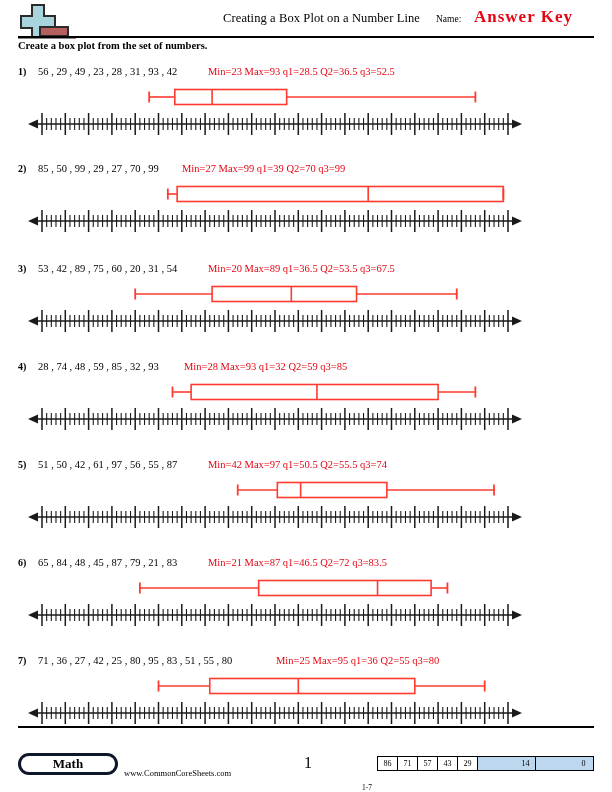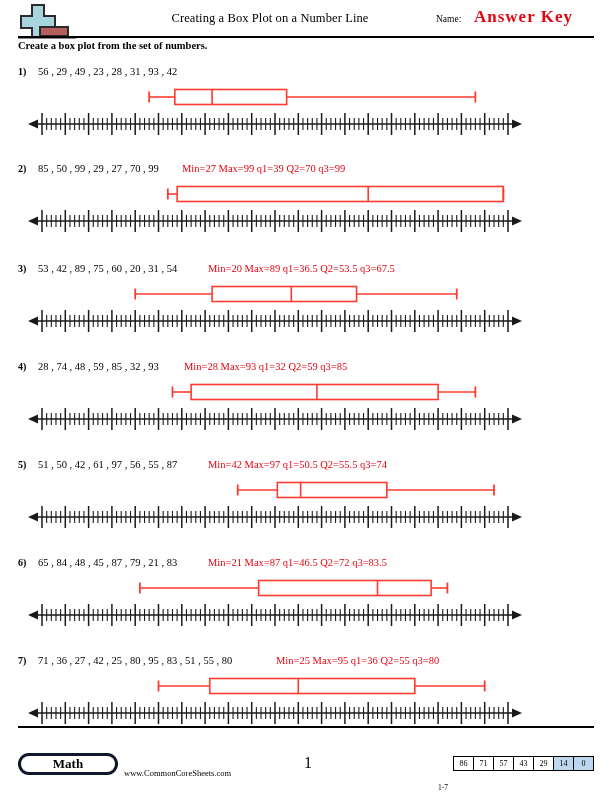--- a/index.html
+++ b/index.html
@@ -26,21 +26,21 @@
   }
   #logo {
     position: absolute;
     left: 18px; top: 3px;
     width: 62px; height: 36px;
   }
   #header-title {
     position: absolute;
     left: 120px; top: 11px;
     width: 300px;
-    text-align: center;
+    text-align: right;
     font-size: 12.5px;
     font-family: "Liberation Serif", serif;
     letter-spacing: 0.1px;
     white-space: nowrap;
   }
   #name-label {
     position: absolute;
     left: 436px; top: 14px;
     font-size: 9.5px;
     font-family: "Liberation Serif", serif;
@@ -167,21 +167,21 @@
     width: 19px;
     border: 1px solid #000;
     border-right: none;
     text-align: center;
     font-size: 8px;
     line-height: 13px;
     font-family: "Liberation Serif", serif;
     background: #ffffff;
   }
   .score-box.last { border-right: 1px solid #000; }
-  .score-box.hl { background: #bdd7ee; }
+  .score-box.hl { background: #bdd7ee; padding-left: 38px; }
 </style>
 </head>
 <body>
 
 <div id="header">
 
   <div id="logo">
     <svg width="62" height="36" viewBox="0 0 62 36" xmlns="http://www.w3.org/2000/svg">
 
       <path d="M14 2 H26 V13 H37 V25 H26 V34 H14 V25 H3 V13 H14 Z" fill="#a8d5dd" stroke="#2b2b2b" stroke-width="2" stroke-linejoin="miter"></path>
@@ -200,20 +200,21 @@
 
   <div id="header-rule"></div>
 
   <div id="instructions">Create a box plot from the set of numbers.</div>
 </div>
 
 <div id="problems-root">
     <div class="problem" style="top: 66px;">
       <div class="prob-num">1)</div>
       <div class="prob-nums">56 , 29 , 49 , 23 , 28 , 31 , 93 , 42</div>
+      <div class="prob-answer" style="left: 208px;">Min=23 Max=93 q1=28.5 Q2=36.5 q3=52.5</div>
       <div class="plot-area">
         <svg class="plot-svg" width="612" height="58" viewBox="0 0 612 58" xmlns="http://www.w3.org/2000/svg">
           <g>
             <line x1="149.18" y1="17" x2="174.81" y2="17" stroke="#ff3b30" stroke-width="1.6"></line>
             <line x1="286.65" y1="17" x2="475.38" y2="17" stroke="#ff3b30" stroke-width="1.6"></line>
             <line x1="149.18" y1="11.5" x2="149.18" y2="22.5" stroke="#ff3b30" stroke-width="1.8"></line>
             <line x1="475.38" y1="11.5" x2="475.38" y2="22.5" stroke="#ff3b30" stroke-width="1.8"></line>
             <rect x="174.81" y="9.5" width="111.83999999999997" height="15" fill="none" stroke="#ff3b30" stroke-width="1.6"></rect>
             <line x1="212.09" y1="9.5" x2="212.09" y2="24.5" stroke="#ff3b30" stroke-width="1.6"></line>
           </g>

